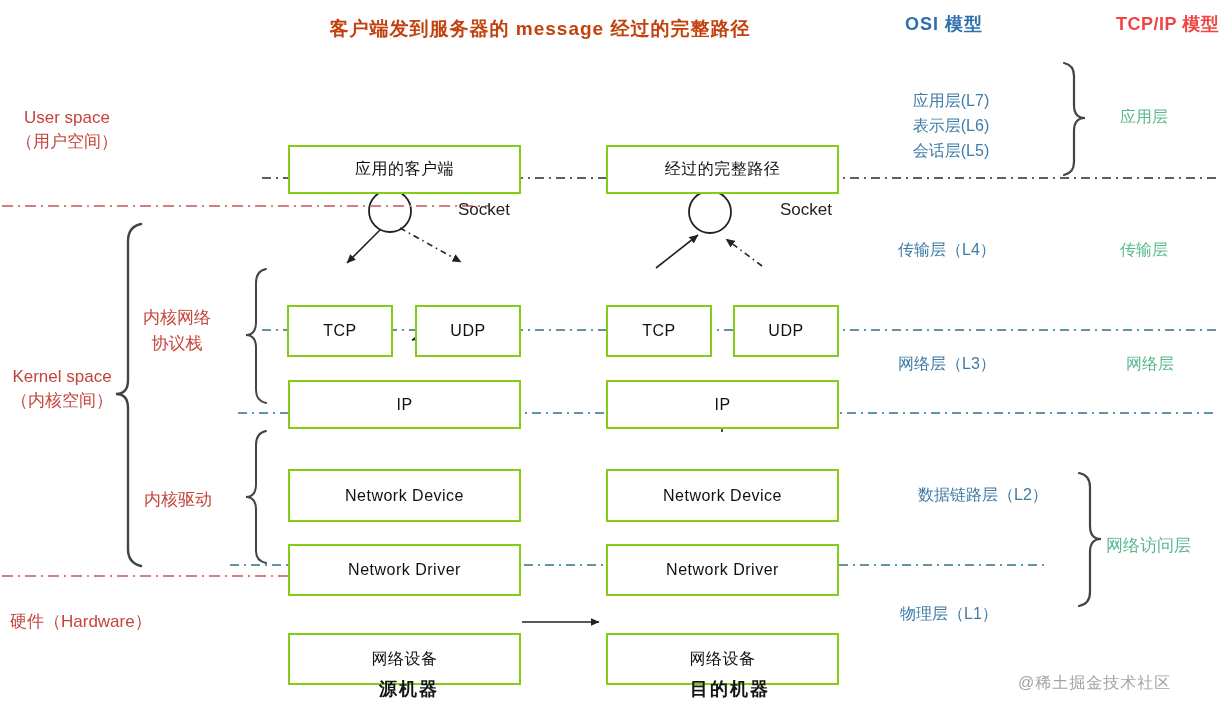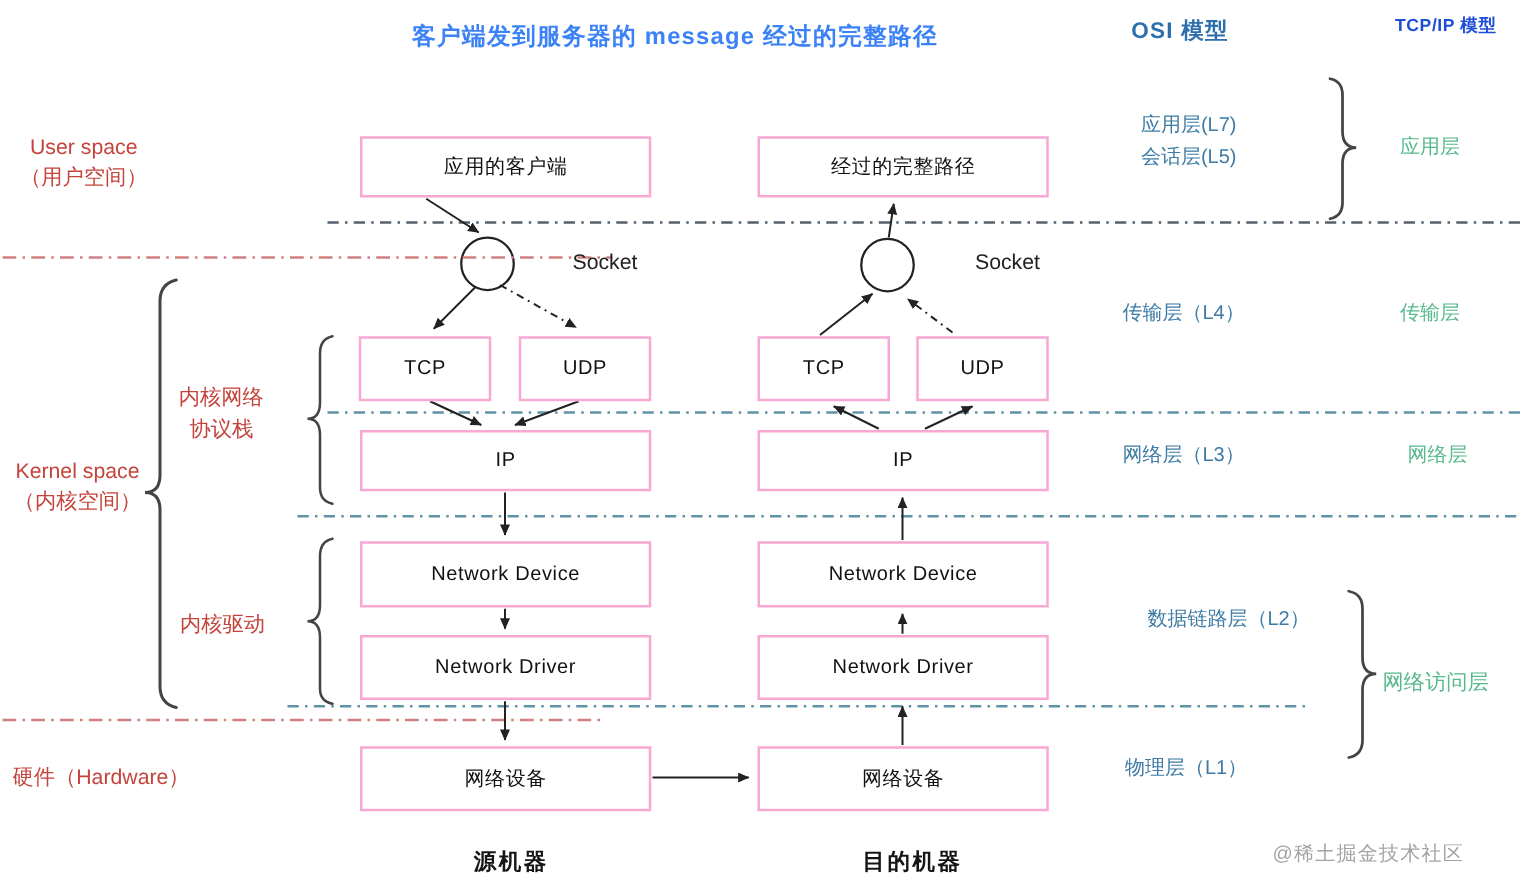--- a/index.html
+++ b/index.html
@@ -1,32 +1,32 @@
 <!DOCTYPE html>
 <html><head>
 <meta charset="utf-8">
 <style>
   html,body{margin:0;padding:0;background:#fff;}
   #stage{
     position:relative;width:1220px;height:716px;background:#ffffff;overflow:hidden;
     font-family:"Liberation Sans","DejaVu Sans",sans-serif;color:#111;
   }
   .box{
-    position:absolute;box-sizing:border-box;border:2px solid #f9a8d4;background:#fff;
+    position:absolute;box-sizing:border-box;border:2px solid #84cc16;background:#fff;
     display:flex;align-items:center;justify-content:center;
-    font-size:16px;color:#111;letter-spacing:.5px;
+    font-size:16px;color:#111;letter-spacing:.5px;margin-top:36px;
   }
   .lbl{position:absolute;white-space:nowrap;}
   .center{text-align:center;}
   .red{color:#c4443c;font-size:17px;}
   .blue{color:#3e7ca6;font-size:16px;}
   .green{color:#57b98e;font-size:16px;}
-  #title{font-weight:bold;font-size:19px;color:#3b82f6;letter-spacing:1px;}
+  #title{font-weight:bold;font-size:19px;color:#c2410c;letter-spacing:1px;}
   #osi-title{font-weight:bold;font-size:18px;color:#2d6fad;letter-spacing:1px;}
-  #tcpip-title{font-weight:bold;font-size:14px;color:#1d4ed8;letter-spacing:.5px;}
+  #tcpip-title{font-weight:bold;font-size:18px;color:#ef4444;letter-spacing:.5px;}
   .stack3{line-height:25px;}
   .stack2{line-height:24px;}
   #svg-layer{position:absolute;left:0;top:0;pointer-events:none;}
   .watermark{color:#a3a3a3;font-size:16px;letter-spacing:1px;}
   .footer-machine{font-weight:bold;font-size:18px;color:#151515;letter-spacing:2px;}
   .socket-lbl{font-size:17px;color:#222;}
 </style>
 </head>
 <body>
 
@@ -116,20 +116,21 @@
   <div class="box" style="left:606px;top:109px;width:233px;height:49px;">经过的完整路径</div>
   <div class="box" style="left:606px;top:269px;width:106px;height:52px;">TCP</div>
   <div class="box" style="left:733px;top:269px;width:106px;height:52px;">UDP</div>
   <div class="box" style="left:606px;top:344px;width:233px;height:49px;">IP</div>
   <div class="box" style="left:606px;top:433px;width:233px;height:53px;">Network Device</div>
   <div class="box" style="left:606px;top:508px;width:233px;height:52px;">Network Driver</div>
   <div class="box" style="left:606px;top:597px;width:233px;height:52px;">网络设备</div>
 
   <div class="lbl blue center stack3" style="left:880px;top:88px;width:142px;">
     <div>应用层(L7)</div>
+    <div>表示层(L6)</div>
     <div>会话层(L5)</div>
   </div>
   <div class="lbl blue" style="left:898px;top:240px;">传输层（L4）</div>
   <div class="lbl blue" style="left:898px;top:354px;">网络层（L3）</div>
   <div class="lbl blue" style="left:886px;top:485px;margin-left:32px;">数据链路层（L2）</div>
   <div class="lbl blue" style="left:900px;top:604px;">物理层（L1）</div>
 
   <div class="lbl green" style="left:1120px;top:107px;">应用层</div>
   <div class="lbl green" style="left:1120px;top:240px;">传输层</div>
   <div class="lbl green" style="left:1126px;top:354px;">网络层</div>

